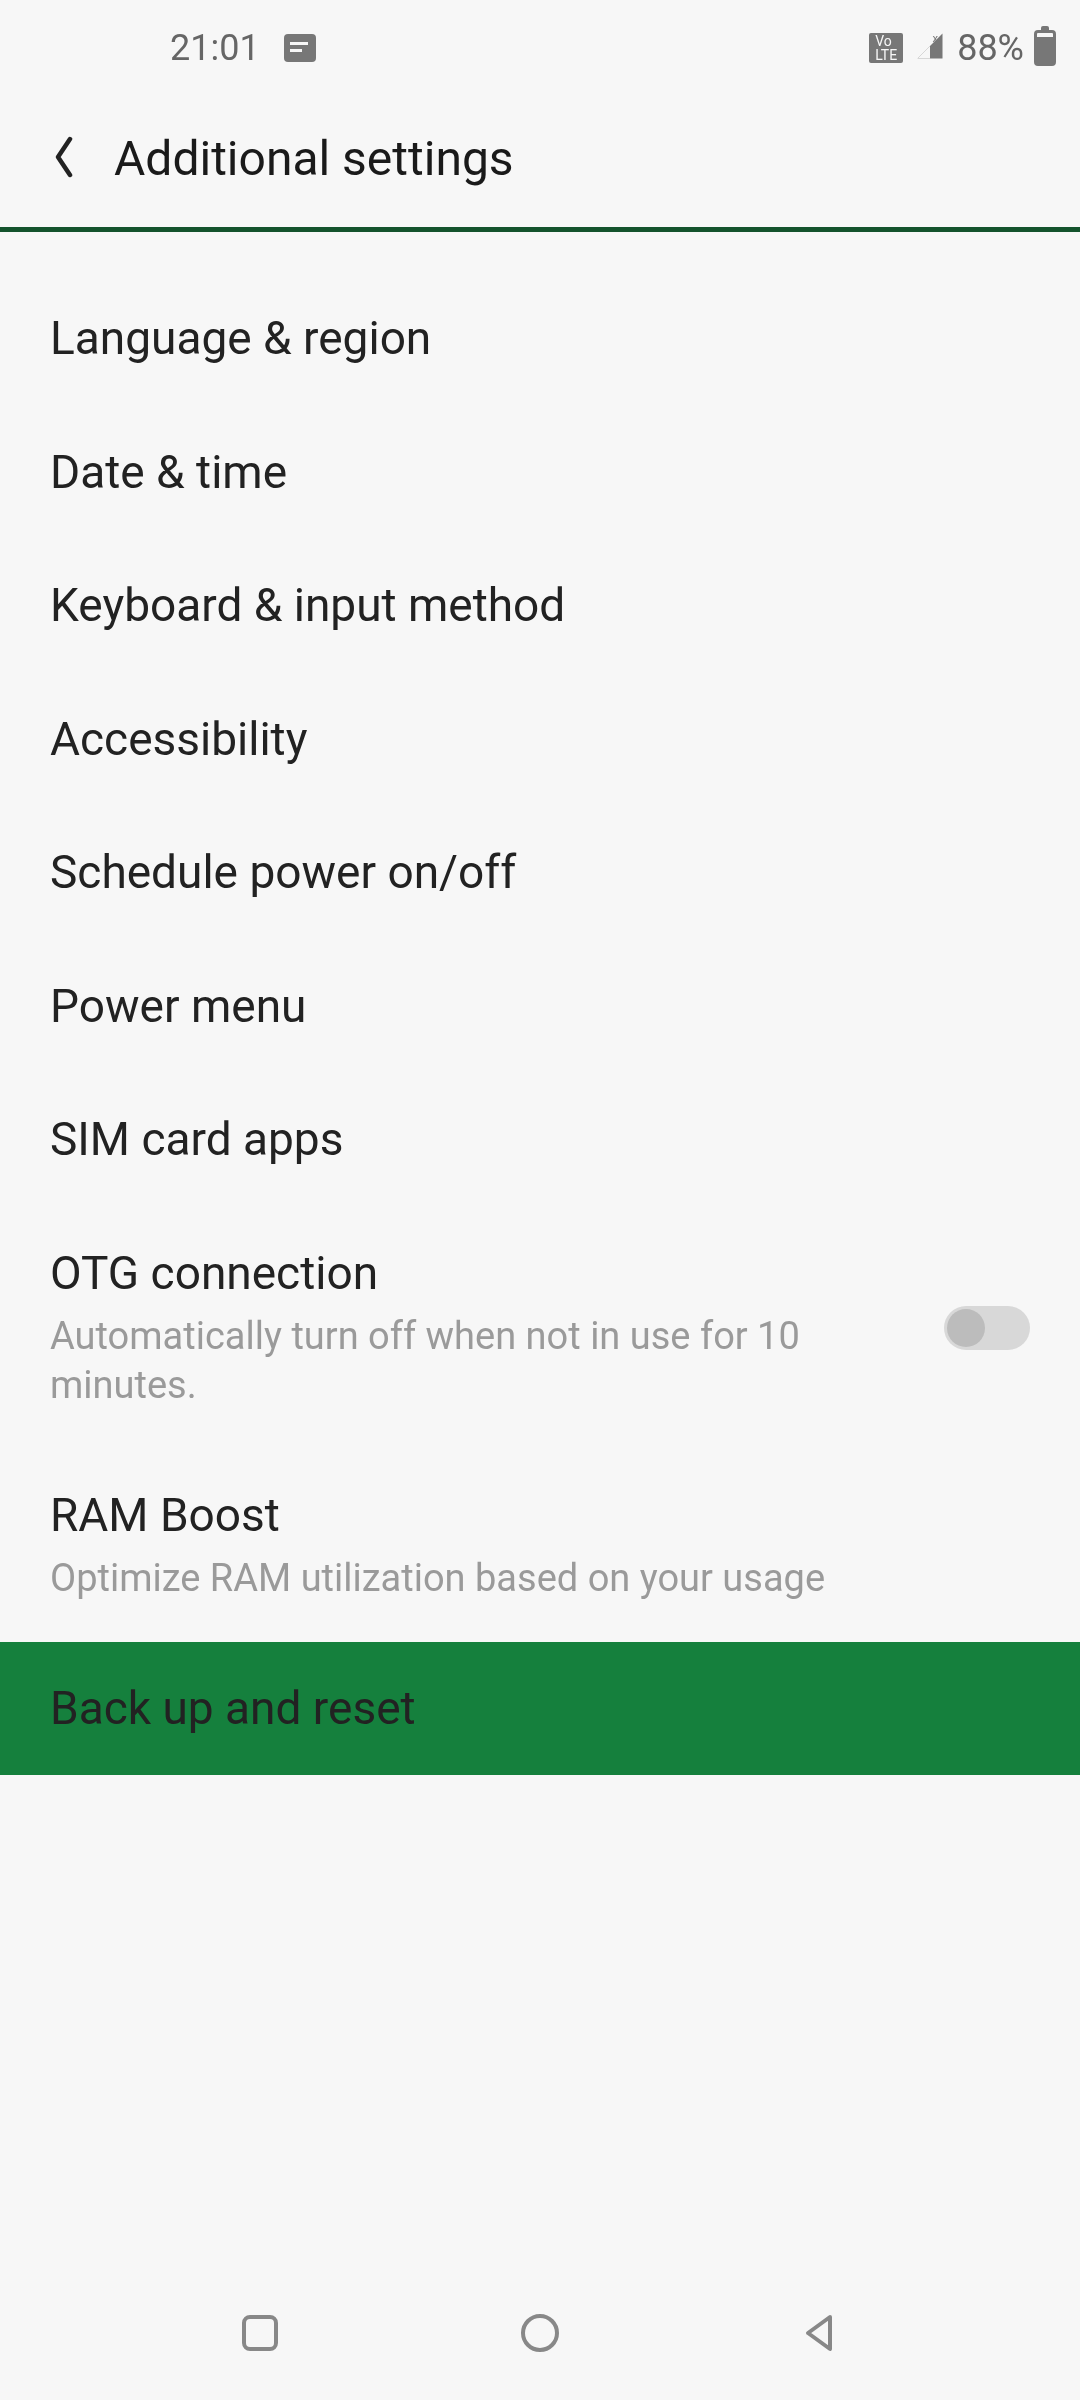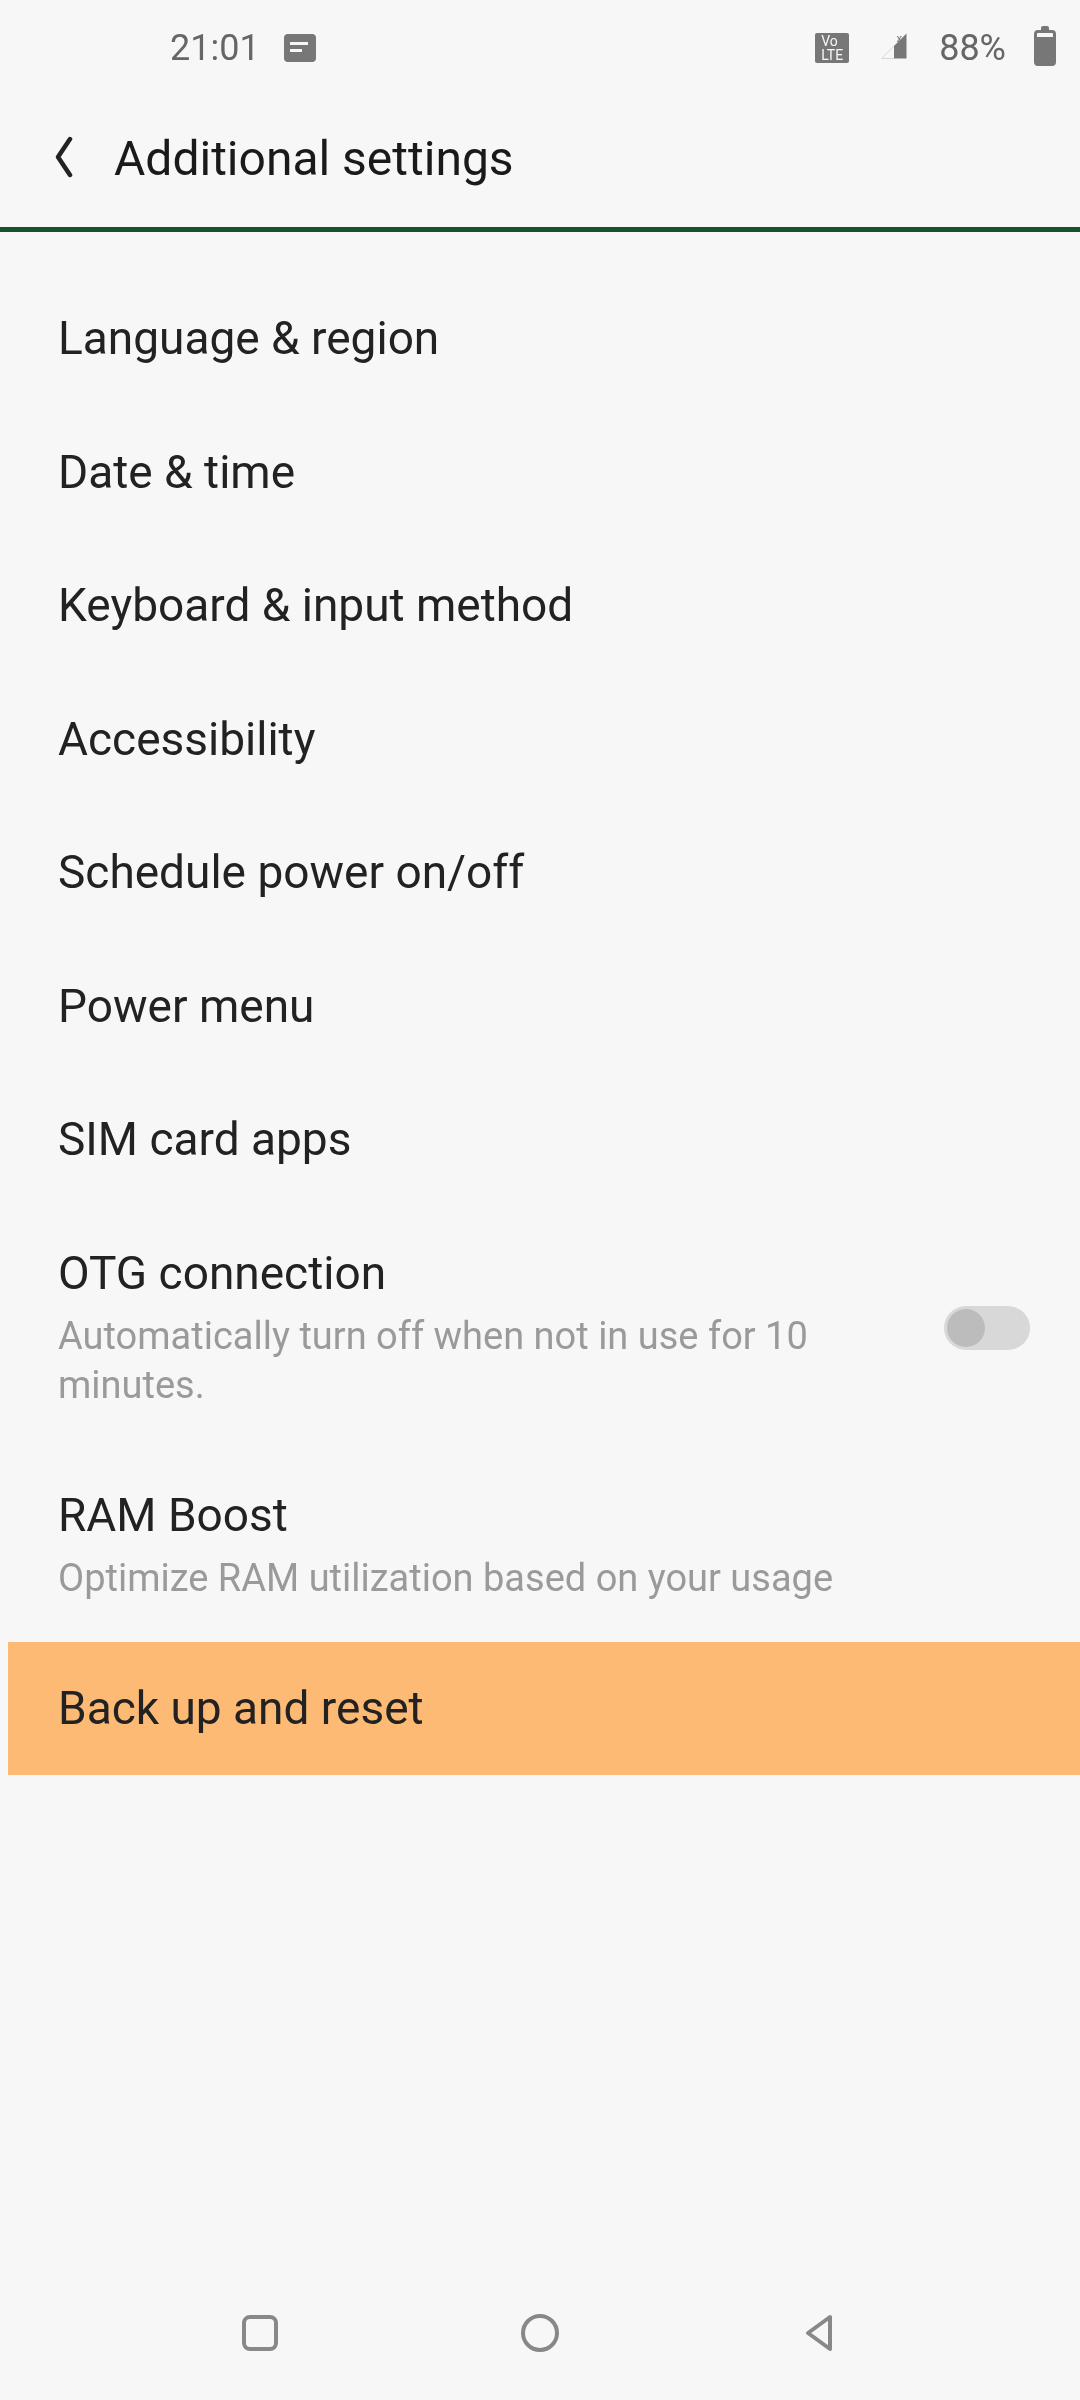--- a/index.html
+++ b/index.html
@@ -30,21 +30,21 @@
       margin-left: 146px;
     }
     .status-time {
       font-size: 36px;
       color: #666;
       font-weight: 400;
     }
     .status-right {
       display: flex;
       align-items: center;
-      gap: 28px;
+      gap: 10px;
     }
     .battery-pct {
       font-size: 36px;
       color: #666;
     }
     .msg-icon {
       width: 32px;
       height: 28px;
       background: #777;
       border-radius: 4px;
@@ -104,21 +104,20 @@
     }
     .back-chevron svg {
       width: 28px;
       height: 42px;
     }
     .content {
       flex: 1;
       display: flex;
       flex-direction: column;
       padding-top: 40px;
-      padding-left: 8px;
     }
     .item {
       padding: 38px 50px;
       display: flex;
       align-items: center;
       justify-content: space-between;
       gap: 30px;
     }
     .item-text { flex:1; }
     .item-title {
@@ -127,21 +126,21 @@
       font-weight: 400;
       line-height: 1.25;
     }
     .item-sub {
       font-size: 38px;
       color: #9a9a9a;
       margin-top: 10px;
       line-height: 1.3;
     }
     .item.highlight {
-      background: #fdba74;
+      background: #15803d;
     }
     .toggle {
       width: 86px;
       height: 44px;
       background: #d8d8d8;
       border-radius: 22px;
       position: relative;
       flex-shrink: 0;
     }
     .toggle::after {

